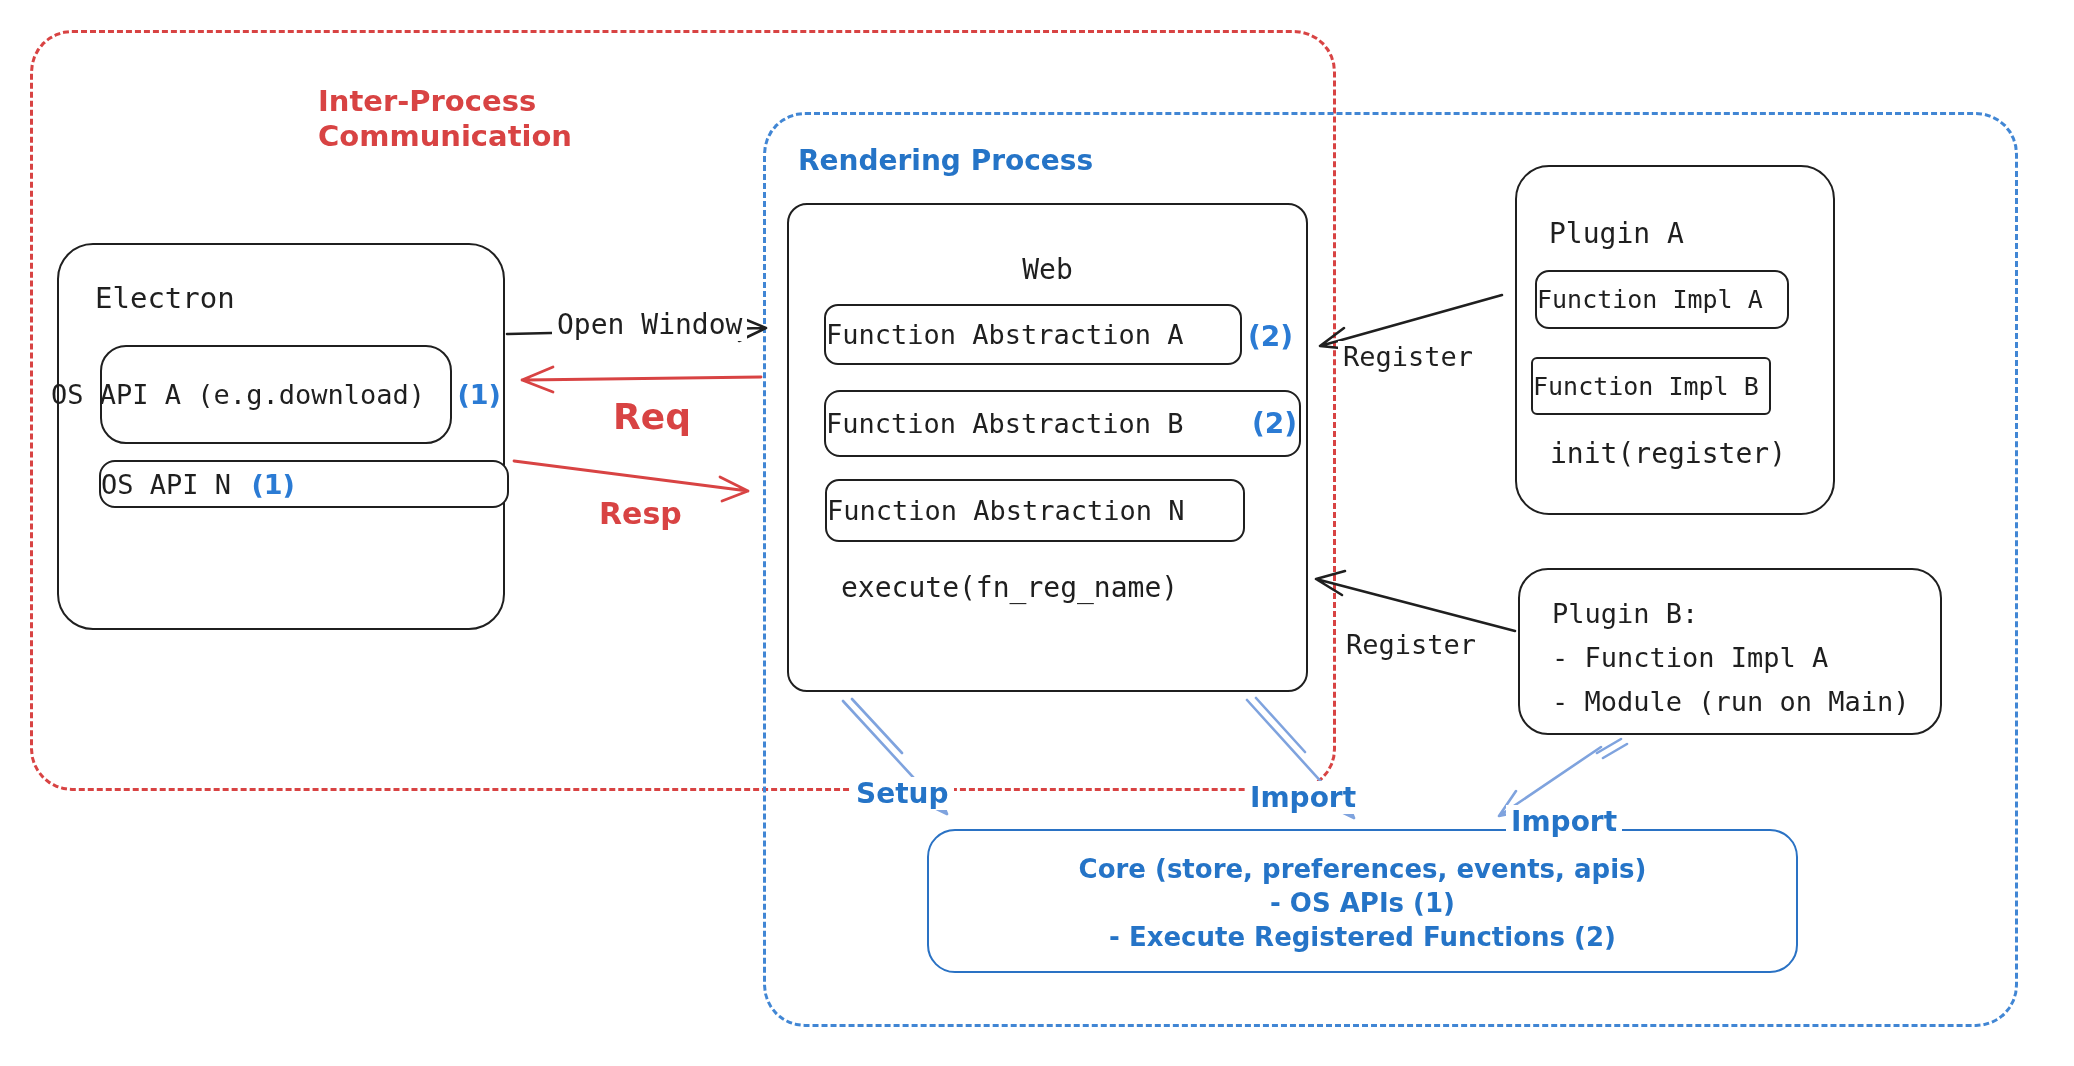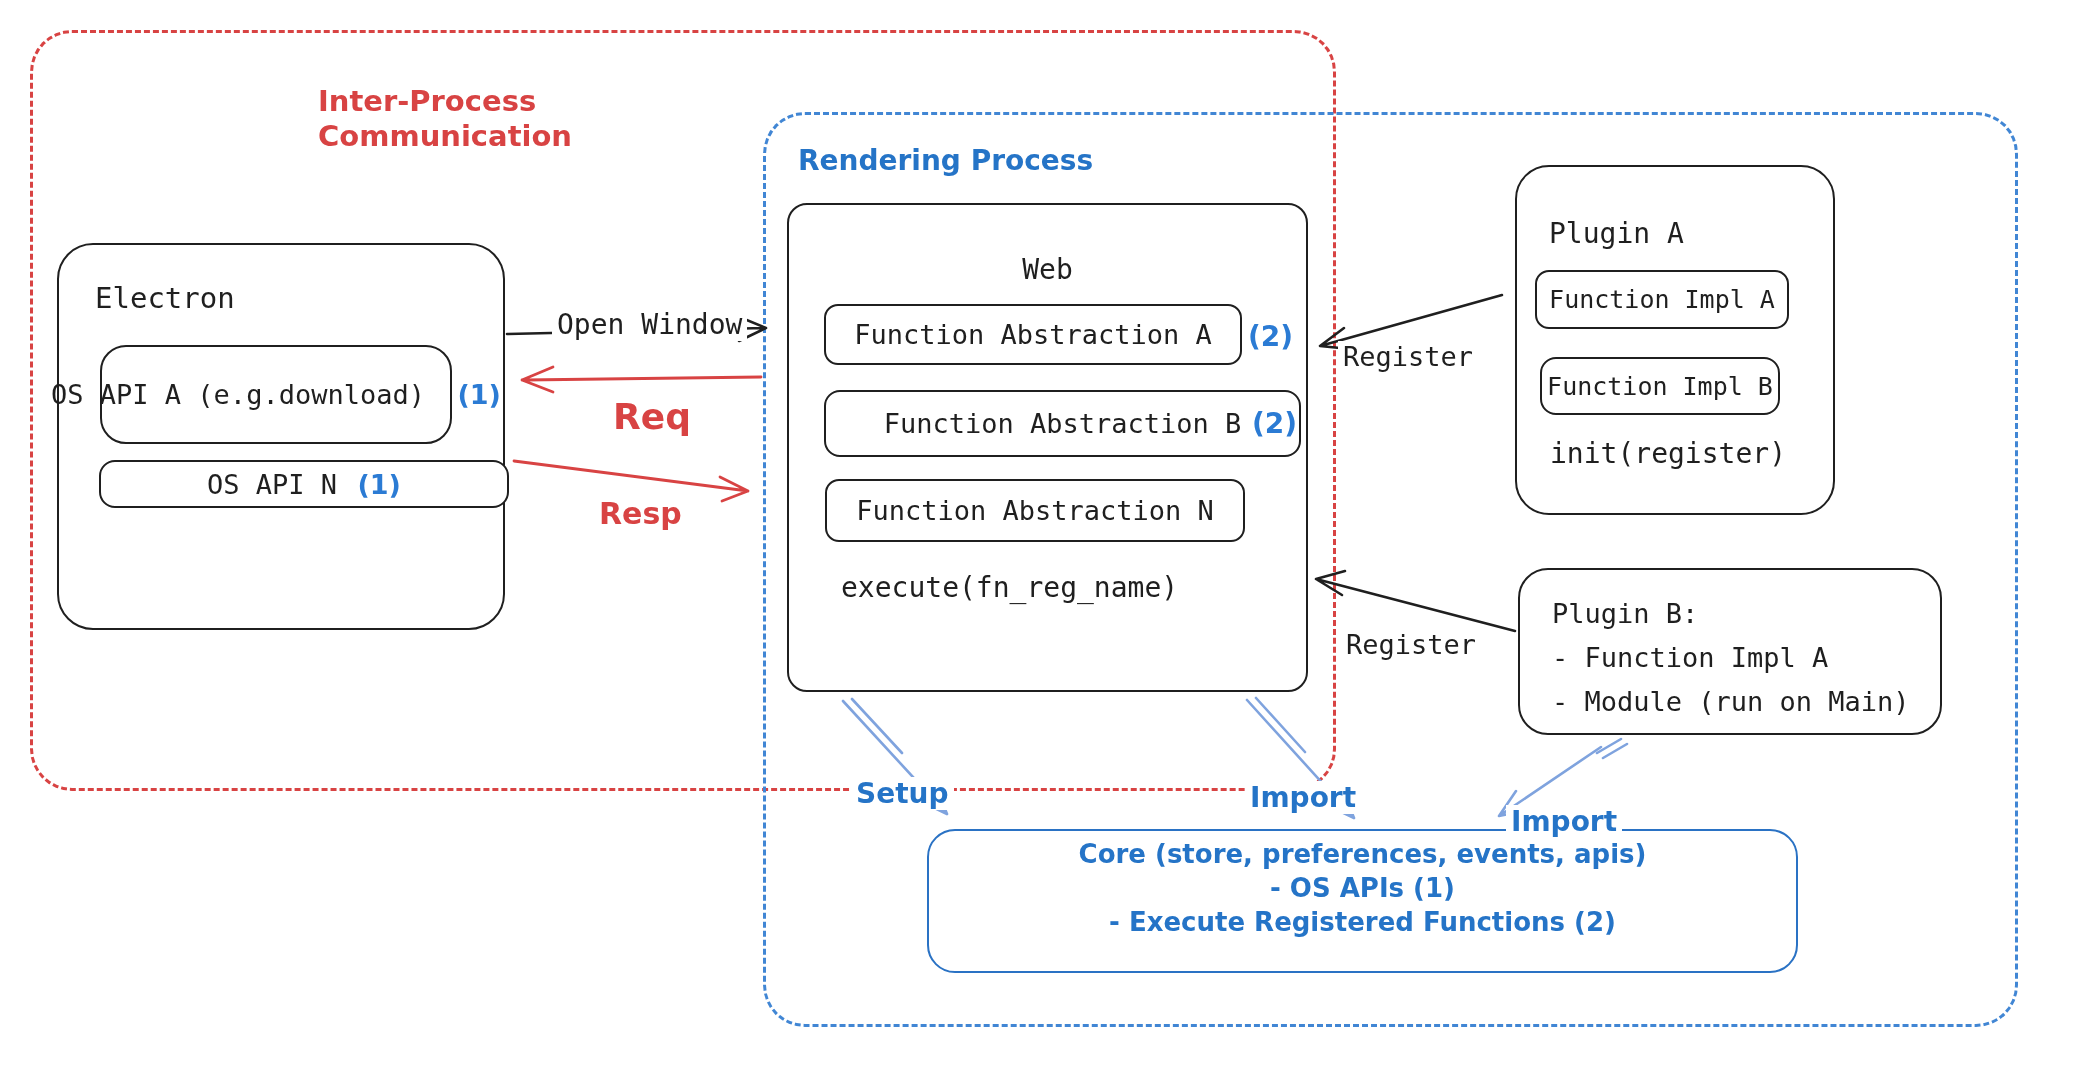--- a/index.html
+++ b/index.html
@@ -11,21 +11,21 @@
   .dashed.blue{border:3px dashed #4186d4;}
   .solid{position:absolute;box-sizing:border-box;border:2.4px solid #1f1f1f;border-radius:18px;background:#ffffff;}
   .bluebox{border:2.4px solid #2a72c4;}
   .t-mono{font-family:"DejaVu Sans Mono",monospace;color:#1f1f1f;white-space:nowrap;}
   .t-sans{font-family:"DejaVu Sans",sans-serif;font-weight:600;white-space:nowrap;}
   .red-t{color:#d84343;}
   .blue-t{color:#2574c7;}
   .badge{font-family:"DejaVu Sans",sans-serif;font-weight:700;color:#2b7bd4;}
   .arrowlabel{background:#ffffff;padding:0 5px;z-index:5;margin-top:32px;}
   svg.overlay{position:absolute;left:0;top:0;z-index:4;pointer-events:none;}
-  .row{display:flex;align-items:center;justify-content:center;}
+  .row{display:flex;align-items:center;justify-content:flex-start;}
 </style>
 </head>
 <body>
 
 <div class="canvas">
 
   <div class="abs dashed red" style="left:30px;top:30px;width:1306px;height:761px"></div>
   <div class="abs dashed blue" style="left:763px;top:112px;width:1255px;height:915px"></div>
 
   <div class="abs t-sans red-t" style="left:318px;top:84px;font-size:29px;line-height:35px;white-space:pre-line">Inter-Process
@@ -61,33 +61,33 @@
     </div>
 
     <div class="abs t-mono" style="left:52px;top:366px;font-size:28px">execute(fn_reg_name)</div>
   </div>
 
   <div class="solid" style="left:1515px;top:165px;width:320px;height:350px;border-radius:34px">
     <div class="abs t-mono" style="left:32px;top:50px;font-size:28px">Plugin A</div>
     <div class="solid row" style="left:18px;top:103px;width:254px;height:59px;border-radius:14px">
       <span class="t-mono" style="font-size:25px">Function Impl A</span>
     </div>
-    <div class="solid row" style="left:23px;top:190px;width:240px;height:58px;border-radius:16px">
+    <div class="solid row" style="left:14px;top:190px;width:240px;height:58px;border-radius:6px">
       <span class="t-mono" style="font-size:25px">Function Impl B</span>
     </div>
     <div class="abs t-mono" style="left:33px;top:270px;font-size:28px">init(register)</div>
   </div>
 
   <div class="solid" style="left:1518px;top:568px;width:424px;height:167px;border-radius:30px;padding:22px 0 0 32px">
     <div class="t-mono" style="font-size:27px;line-height:44px">Plugin B:</div>
     <div class="t-mono" style="font-size:27px;line-height:44px">- Function Impl A</div>
     <div class="t-mono" style="font-size:27px;line-height:44px">- Module (run on Main)</div>
   </div>
 
-  <div class="solid bluebox" style="left:927px;top:829px;width:871px;height:144px;border-radius:28px;padding-top:6px;text-align:center">
+  <div class="solid bluebox" style="left:927px;top:829px;width:871px;height:144px;border-radius:28px;padding-top:21px;text-align:center">
     <div class="t-sans blue-t" style="font-size:26px;line-height:34px">Core (store, preferences, events, apis)</div>
     <div class="t-sans blue-t" style="font-size:26px;line-height:34px">- OS APIs (1)</div>
     <div class="t-sans blue-t" style="font-size:26px;line-height:34px">- Execute Registered Functions (2)</div>
   </div>
 
   <svg class="overlay" width="2074" height="1066" viewBox="0 0 2074 1066">
     <g stroke="#1f1f1f" stroke-width="2.6" fill="none" stroke-linecap="round">
       <g>
         <path d="M507,334 L766,328 M766,328 L737,316 M766,328 L739,341"></path>
       </g>

